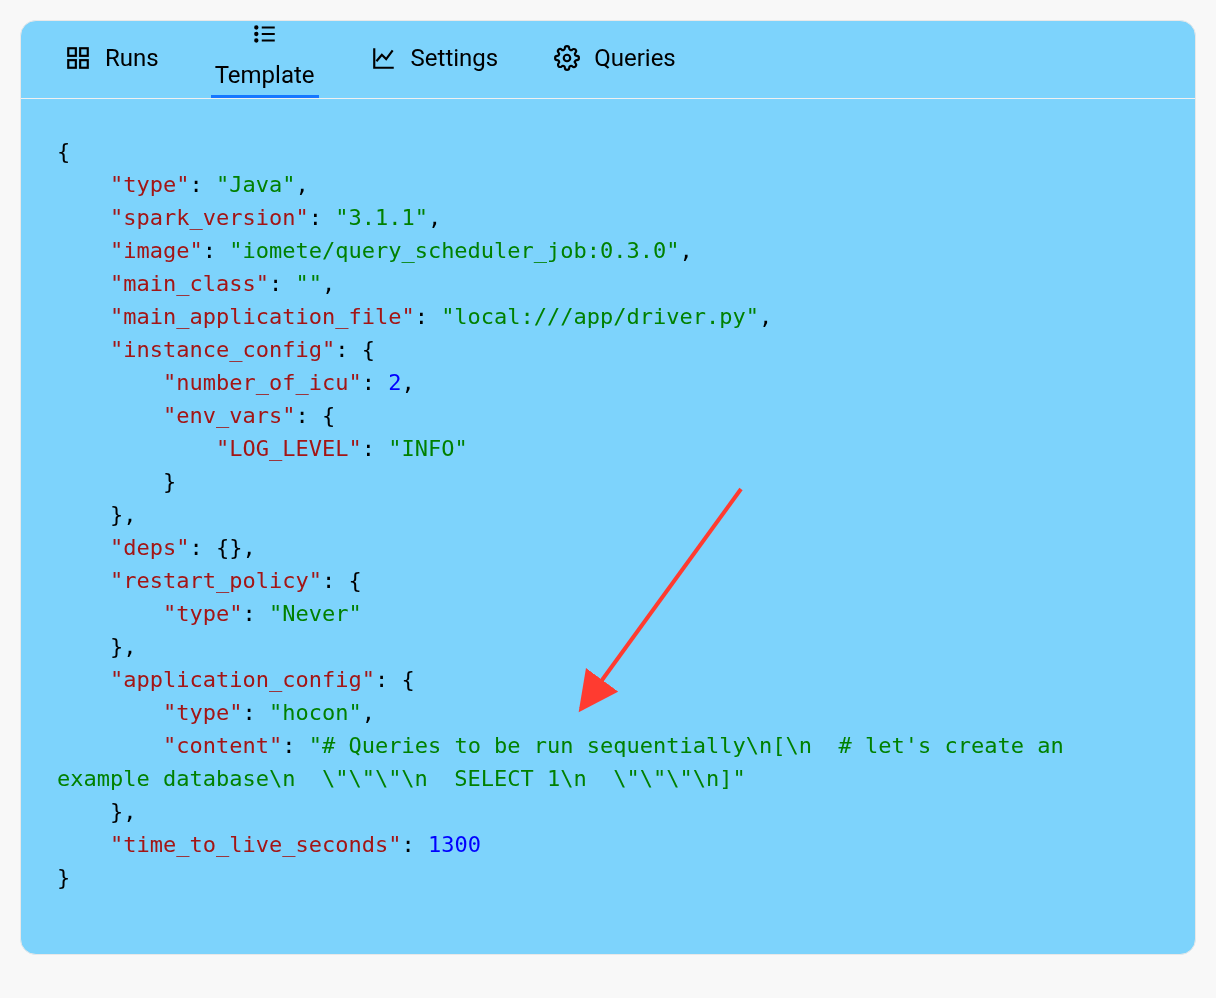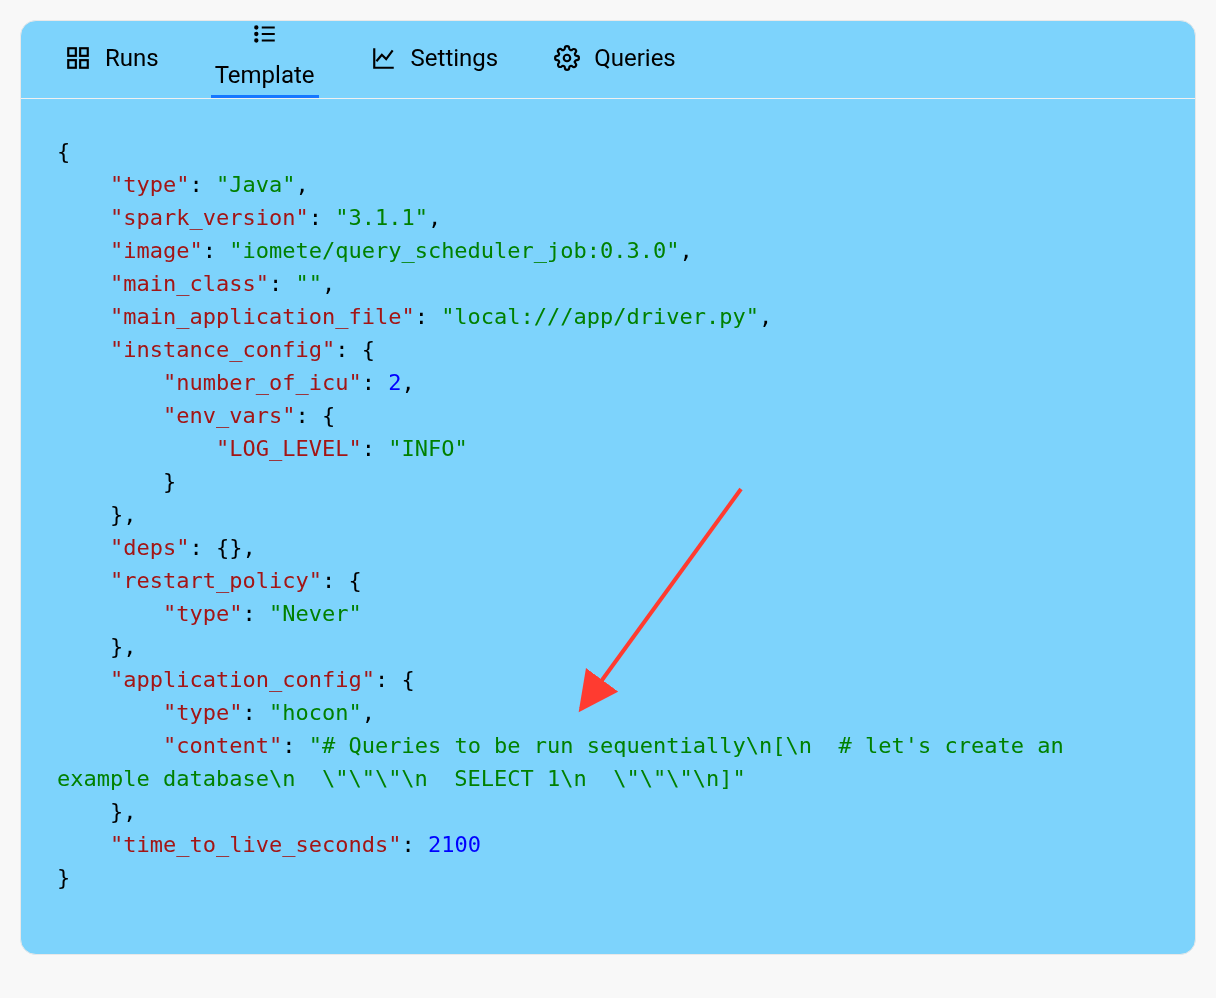--- a/index.html
+++ b/index.html
@@ -143,21 +143,21 @@
 <span class="punc">        }</span>
 <span class="punc">    },</span>
 <span class="punc">    </span><span class="key">"deps"</span><span class="punc">: {},</span>
 <span class="punc">    </span><span class="key">"restart_policy"</span><span class="punc">: {</span>
 <span class="punc">        </span><span class="key">"type"</span><span class="punc">: </span><span class="str">"Never"</span>
 <span class="punc">    },</span>
 <span class="punc">    </span><span class="key">"application_config"</span><span class="punc">: {</span>
 <span class="punc">        </span><span class="key">"type"</span><span class="punc">: </span><span class="str">"hocon"</span><span class="punc">,</span>
 <span class="punc">        </span><span class="key">"content"</span><span class="punc">: </span><span class="str">"# Queries to be run sequentially\n[\n  # let's create an example database\n  \"\"\"\n  SELECT 1\n  \"\"\"\n]"</span>
 <span class="punc">    },</span>
-<span class="punc">    </span><span class="key">"time_to_live_seconds"</span><span class="punc">: </span><span class="num">2100</span>
+<span class="punc">    </span><span class="key">"time_to_live_seconds"</span><span class="punc">: </span><span class="num">1300</span>
 <span class="punc">}</span></pre>
 
     <div class="arrow">
       <svg viewBox="0 0 200 230">
         <defs>
           <marker id="ah" markerWidth="12" markerHeight="12" refX="9" refY="5" orient="auto">
             <path d="M0,0 L10,5 L0,10 z" fill="#ff3b30"></path>
           </marker>
         </defs>
         <line x1="180" y1="0" x2="20" y2="220" stroke="#ff3b30" stroke-width="4" marker-end="url(#ah)"></line>

